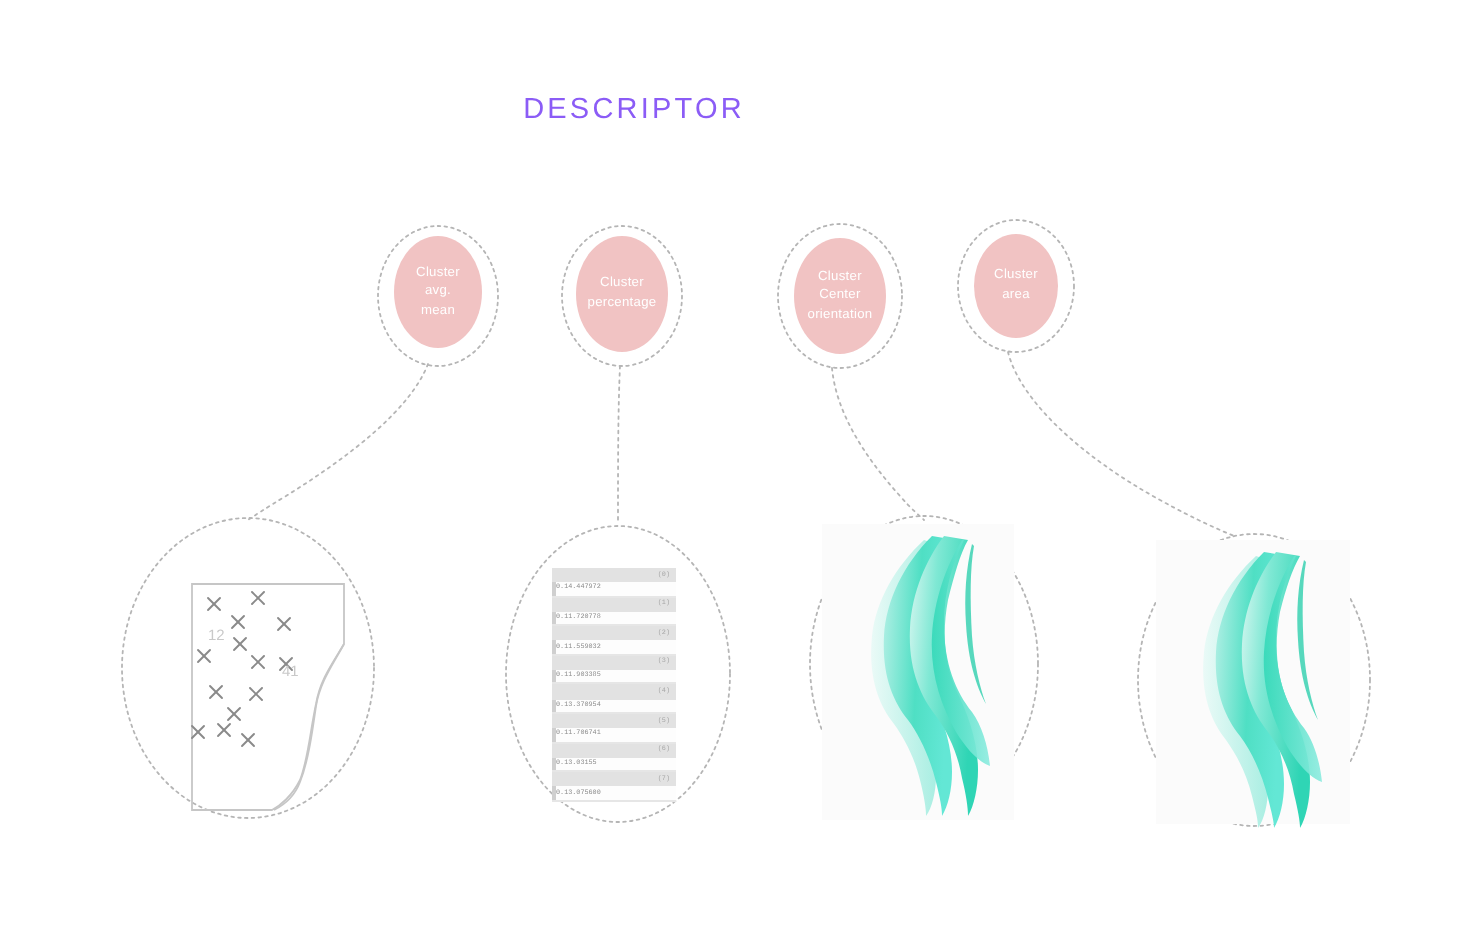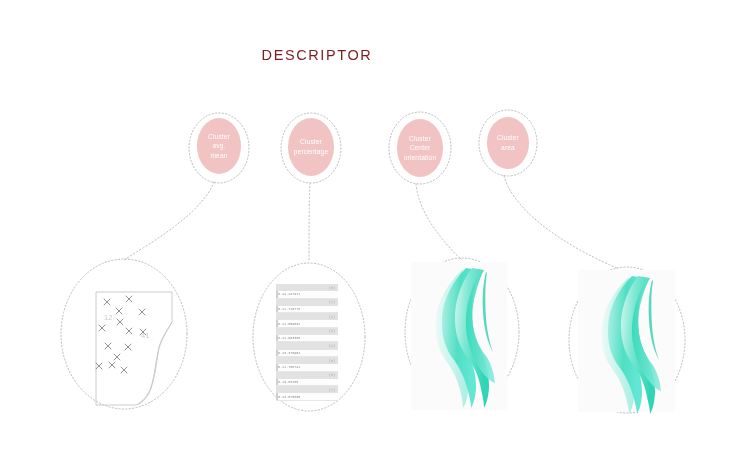--- a/index.html
+++ b/index.html
@@ -10,21 +10,21 @@
     overflow:hidden;
     position:relative;
   }
   #stage{position:absolute;left:0;top:0;width:730px;height:465px;}
 
   
   #page-title{
     position:absolute;left:0;top:47px;width:634px;
     text-align:center;
     font-size:14.5px;letter-spacing:1.6px;
-    color:#7f1d1d;
+    color:#8b5cf6;
     font-family:"Liberation Sans", sans-serif;
   }
 
   
   #art{position:absolute;left:0;top:0;width:730px;height:465px;pointer-events:none;}
 
   
   .bubble{
     position:absolute;
     border-radius:50%;

